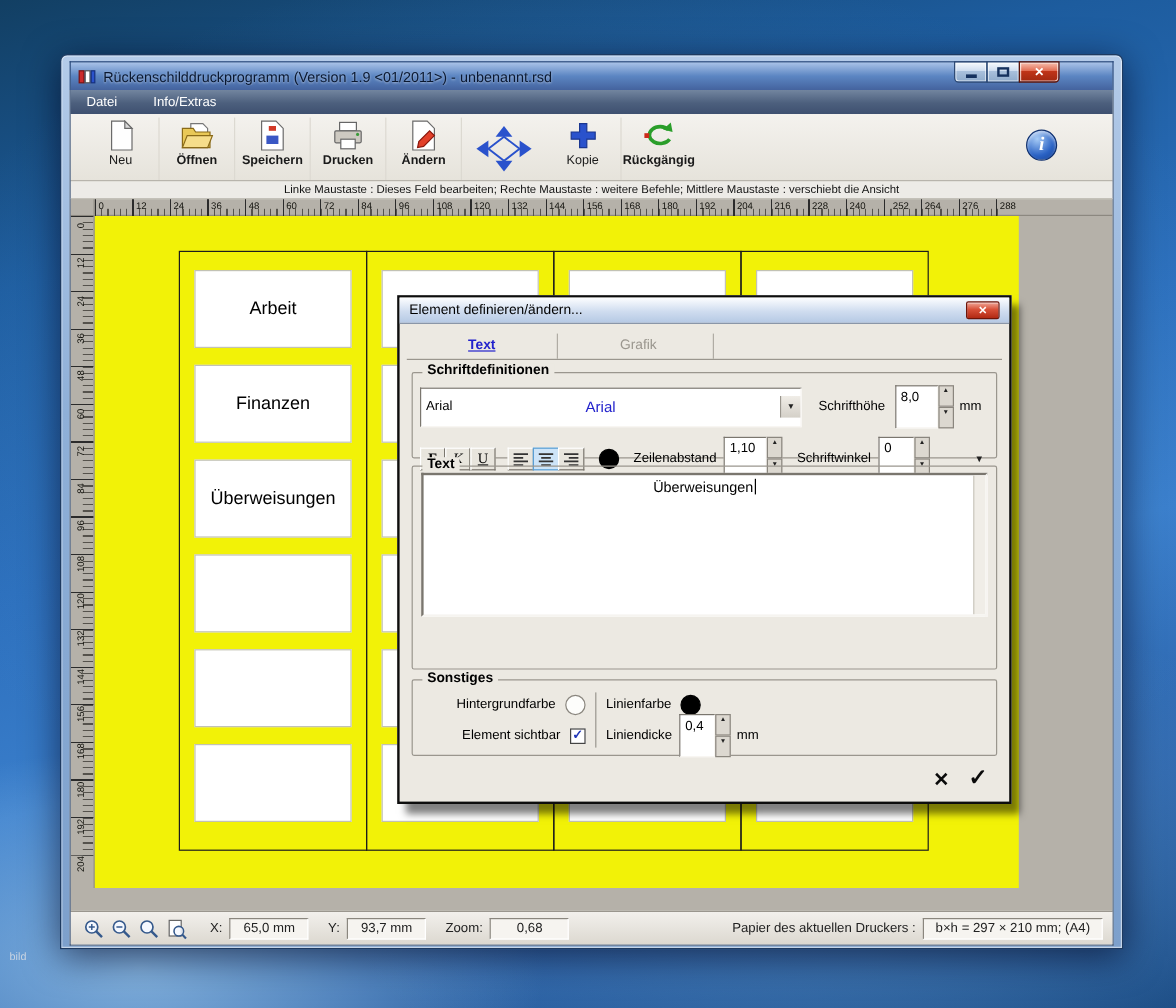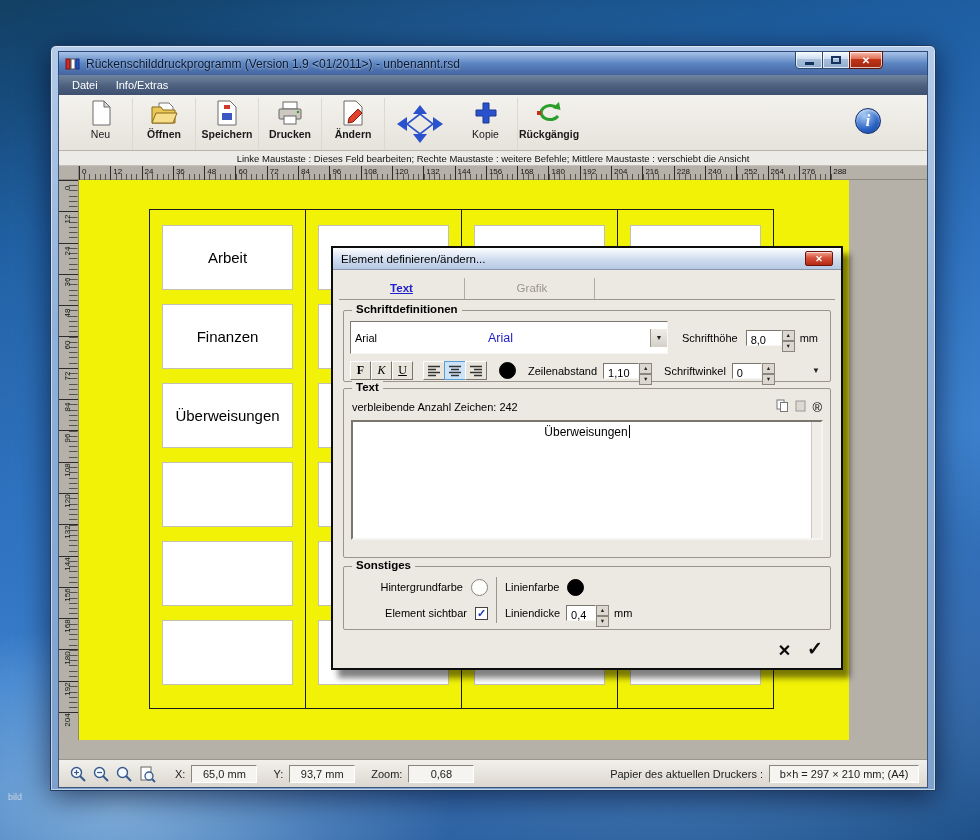--- a/index.html
+++ b/index.html
@@ -37,21 +37,21 @@
     box-shadow:inset 0 0 0 1px rgba(255,255,255,.7);
   }
   .winbtn.min { border-radius:0 0 0 4px; }
   .winbtn.close { width:34px; border-radius:0 0 4px 0; border-color:#5e1408; color:#fff; font-size:10px; font-weight:bold;
     background:linear-gradient(#f8c0b0,#e06a50 45%,#c03418 46%,#a02810); }
   .min-glyph { width:9px; height:3px; background:#15315e; margin-top:7px; }
   .max-glyph { width:10px; height:8px; border:2px solid #15315e; }
 
   .app-body { height:713px; border:1px solid #3c5larger0; border:1px solid #3c5578; border-top:none; background:#edebe7; display:flex; flex-direction:column; }
   .menubar { height:20px; flex:0 0 20px; display:flex; align-items:center; padding:0 4px;
-    background:linear-gradient(#72859f,#4c5f7d 55%,#3e5070); }
+    background:linear-gradient(#72859f,#4c5f7d 55%,#3e5070);gap:12px; }
   .menu-item { color:#fff; font-size:11px; padding:0 9px; }
 
   .toolbar { position:relative; height:56px; flex:0 0 56px; display:flex; align-items:flex-start; padding-left:10px;
     background:linear-gradient(#f4f2ee,#e6e3db); border-bottom:1px solid #b8b4ac; }
   .tbtn { width:63px; height:52px; margin-top:3px; display:flex; flex-direction:column; align-items:center; }
   .tbtn + .tbtn, .tnav { border-left:1px solid #dcd9d1;font-weight:bold; }
   .ticon { height:30px; display:flex; align-items:center; justify-content:center; }
   .tlabel { font-size:10.5px; color:#1a1a1a; margin-top:0; }
   .tnav { width:70px; height:52px; margin-top:3px; display:flex; align-items:center; justify-content:center; }
   .info-btn {
@@ -123,21 +123,21 @@
 
   .lbl { font-size:11px; color:#000; white-space:nowrap; }
   .fg-row1 { display:flex; align-items:center; margin:10px 6px 0 6px; }
   .fg-row2 { display:flex; align-items:center; margin:7px 6px 0 6px; }
   .combo { position:relative; display:flex; align-items:center; width:318px; height:33px; background:#fff;
     border:1px solid; border-color:#7a766e #f8f6f2 #f8f6f2 #7a766e; }
   .combo-name { position:absolute; left:4px; font-size:11px; color:#000; }
   .combo-preview { flex:1; text-align:center; color:#2222cc; font-size:12.5px; }
   .combo-btn { width:17px; height:18px; background:linear-gradient(#f0ede7,#d4d0c8); border-left:1px solid #9a968e;
     display:flex; align-items:center; justify-content:center; font-size:7px; color:#222; }
-  .spinner { display:inline-flex; height:16px; }
+  .spinner { display:inline-flex; height:36px; }
   .spin-field { background:#fff; border:1px solid; border-color:#7a766e #f8f6f2 #f8f6f2 #7a766e; width:36px;
     font-size:11px; line-height:18px; padding-left:4px; color:#000; }
   .spin-field.narrow { width:30px; }
   .spin-btns { display:flex; flex-direction:column; width:13px; }
   .sb { flex:1; font-size:5.5px; line-height:9px; text-align:center; background:#dcd8d0; border:1px solid #8a867e; color:#222; }
   .fmt-btn { width:21px; height:19px; display:flex; align-items:center; justify-content:center; background:#e8e5dd;
     border:1px solid; border-color:#fff #7a766e #7a766e #fff; font-size:12px; font-family:"Liberation Serif", serif; color:#000; }
   .fmt-bold { font-weight:bold; }
   .fmt-italic { font-style:italic; }
   .fmt-underline { text-decoration:underline; }
@@ -483,33 +483,20 @@
                 <span class="sb">▲</span>
                 <span class="sb">▼</span>
               </span>
           </span>
           <span class="dd-end">▼</span>
         </div>
       </div>
 
       <div class="groupbox gb-text">
         <span class="gb-title">Text</span>
-        <div class="tg-info">
-          <span>verbleibende Anzahl Zeichen: 242</span>
-          <span class="tg-icons">
-            <span><svg width="13" height="14" viewBox="0 0 13 14">
-                  <rect x="1" y="1" width="7" height="9" fill="#ffffff" stroke="#777777"></rect>
-                  <rect x="4.5" y="3.5" width="7" height="9" fill="#ffffff" stroke="#777777"></rect>
-                </svg></span>
-            <span><svg width="13" height="14" viewBox="0 0 13 14">
-                  <rect x="2" y="2" width="9" height="10" fill="#ddd9d1" stroke="#999999"></rect>
-                </svg></span>
-            <span class="reg">®</span>
-          </span>
-        </div>
         <div class="textarea">
           <span>Überweisungen</span><span class="caret"></span>
           <span class="ta-scroll"></span>
         </div>
       </div>
 
       <div class="groupbox gb-misc">
         <span class="gb-title">Sonstiges</span>
         <div class="misc-wrap">
           <div class="misc-left">

